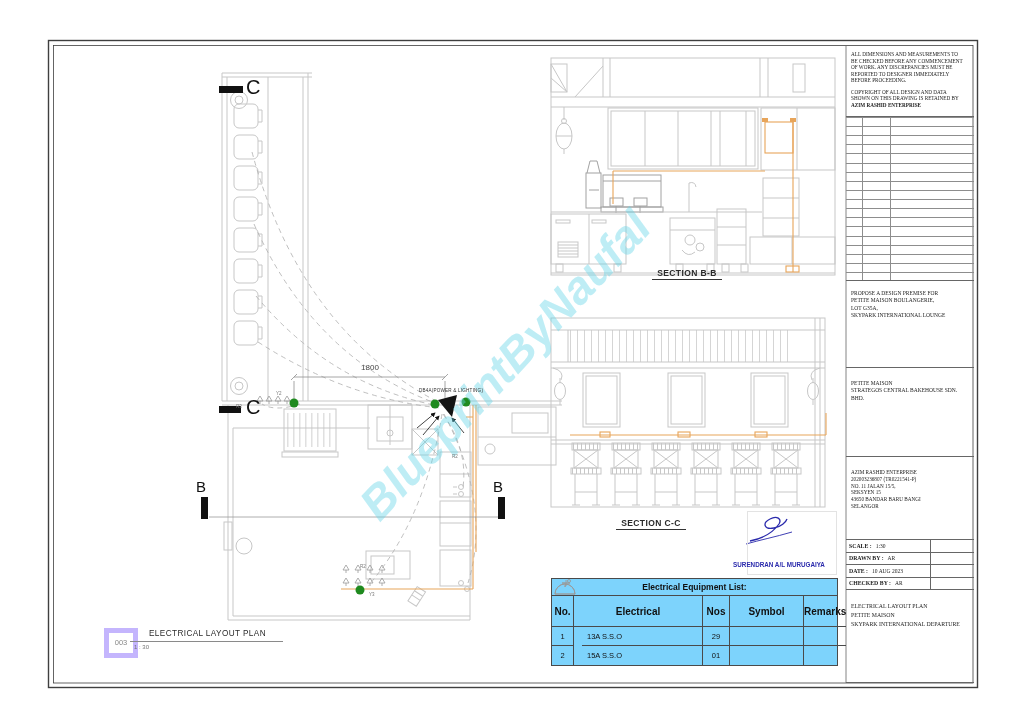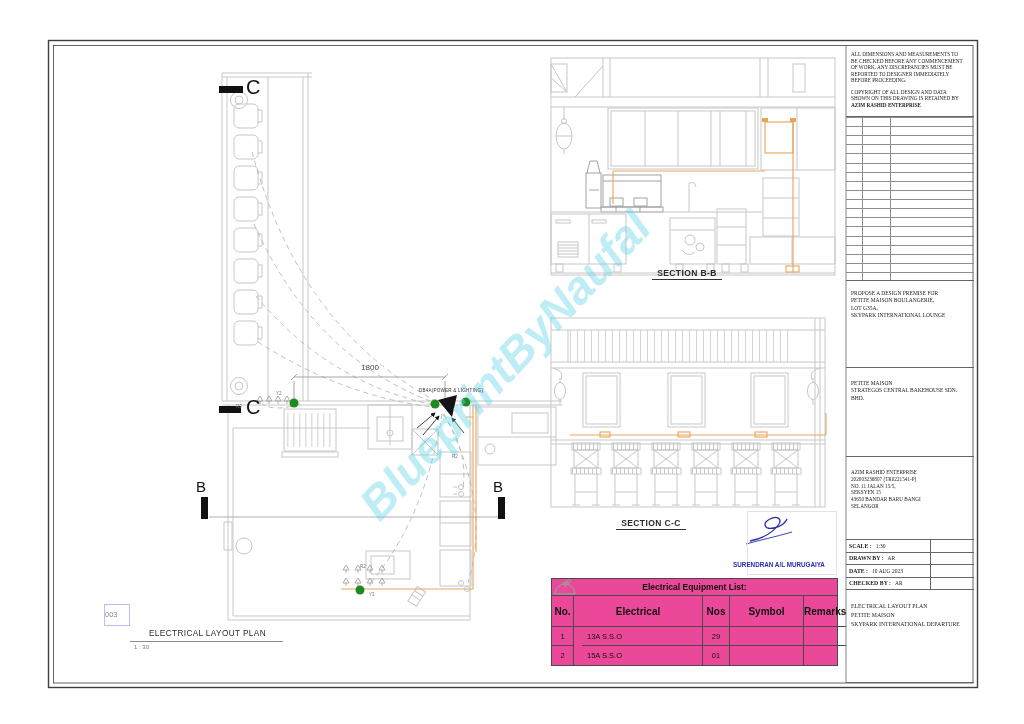--- a/index.html
+++ b/index.html
@@ -25,22 +25,22 @@
   
   #wm{left:280px;top:338px;width:450px;text-align:center;font-size:46px;font-weight:bold;
       font-style:italic;color:rgba(99,211,231,0.42);transform:rotate(-47deg);transform-origin:50% 50%;}
   
   #stampBox{position:absolute;left:747px;top:511px;width:88px;height:62px;border:1px solid #e3e3e3;}
   #stamp{left:718px;top:543px;width:122px;text-align:center;color:#2a2aac;font-weight:bold;}
   #stamp .s1{font-size:6.3px;line-height:7px;}
   #stamp .s2{font-size:4.7px;line-height:6px;}
   #stamp .s3{font-size:5.5px;line-height:7px;}
   
-  #planNoBox{position:absolute;left:104px;top:604px;width:24px;height:20px;border:1px solid #c4b5fd;
-             text-align:left;line-height:20px;font-size:7.5px;color:#888;}
+  #planNoBox{position:absolute;left:104px;top:628px;width:24px;height:20px;border:5px solid #c4b5fd;
+             text-align:center;line-height:20px;font-size:7.5px;color:#888;}
   #planTitle{left:133px;top:629px;font-size:8.2px;color:#2b2b2b;letter-spacing:.4px;margin-left:16px;}
   #planUl{position:absolute;left:130px;top:641px;width:153px;height:1px;background:#8a8a8a;}
   #planScale{left:134px;top:644px;font-size:6px;color:#777;}
   
   #tb{position:absolute;left:846px;top:45px;width:128px;height:638px;font-family:"Liberation Serif",serif;color:#1c1c1c;}
   #tb .cell{position:absolute;left:0;width:128px;border-bottom:1px solid #666;box-sizing:border-box;}
   #tbNotes{top:0;height:72px;padding:6px 4px 0 5px;font-size:5.2px;line-height:1.25;}
   #tbNotes .b{font-weight:bold;}
   #tbRev{top:72px;height:164px;background:repeating-linear-gradient(to bottom,#8d8d8d 0 1px,transparent 1px 9.12px);}
   #tbRev .v1,#tbRev .v2{position:absolute;top:0;bottom:0;width:1px;background:#8d8d8d;}
@@ -51,21 +51,21 @@
   #tbInfo{top:495px;height:50px;padding:0;}
   #tbInfo .row{position:relative;height:12.5px;border-bottom:1px solid #666;box-sizing:border-box;
                display:flex;align-items:center;}
   #tbInfo .row:last-child{border-bottom:1px solid #666;}
   #tbInfo .lab{font-weight:bold;font-size:5.8px;padding-left:3px;}
   #tbInfo .val{font-size:5.5px;margin-left:4px;}
   #tbInfo .vdiv{position:absolute;left:84px;top:0;bottom:0;width:1px;background:#666;}
   #tbTitle{top:545px;height:93px;padding:12px 4px 0 5px;font-size:5.8px;line-height:1.55;border-bottom:none;}
   
   #eqt{position:absolute;left:551px;top:578px;width:287px;border:1px solid #4a4a4a;box-sizing:border-box;
-       font-size:7.5px;color:#111;background:#ec4899;}
+       font-size:7.5px;color:#111;background:#7dd3fc;}
   #eqt .title{height:16px;line-height:16px;text-align:center;font-weight:bold;font-size:8.5px;
               border-bottom:1px solid #4a4a4a;}
   #eqt .grid{display:grid;grid-template-columns:22px 129px 27px 74px auto;}
   #eqt .c{border-right:1px solid #4a4a4a;border-bottom:1px solid #4a4a4a;display:flex;align-items:center;
           justify-content:center;box-sizing:border-box;}
   #eqt .c.last{border-right:none;}
   #eqt .c.nb{border-bottom:none;}
   #eqt .hd{height:31px;font-weight:bold;font-size:10px;}
   #eqt .rw{height:19px;}
   #eqt .left{justify-content:flex-start;padding-left:5px;margin-left:8px;}

